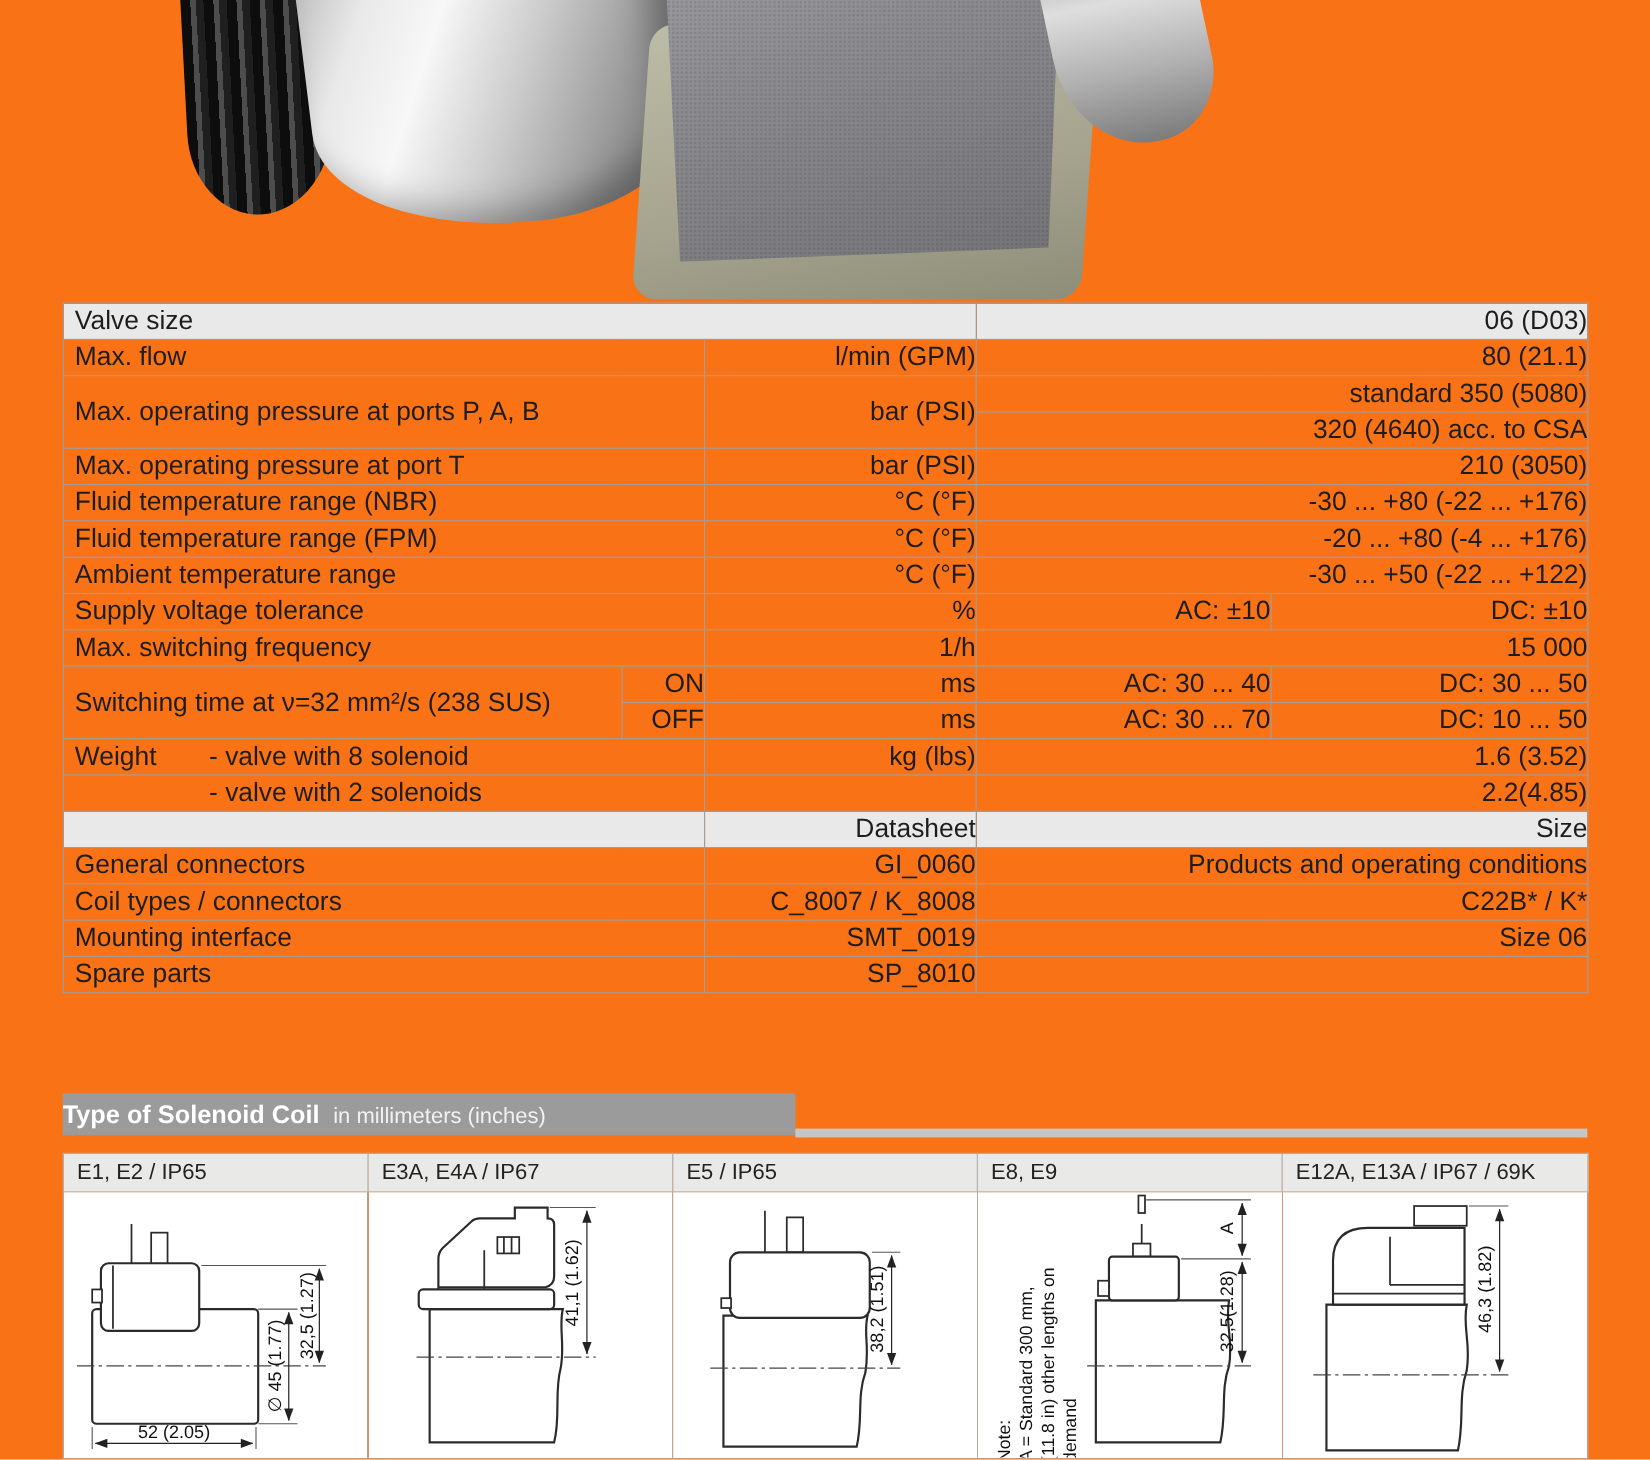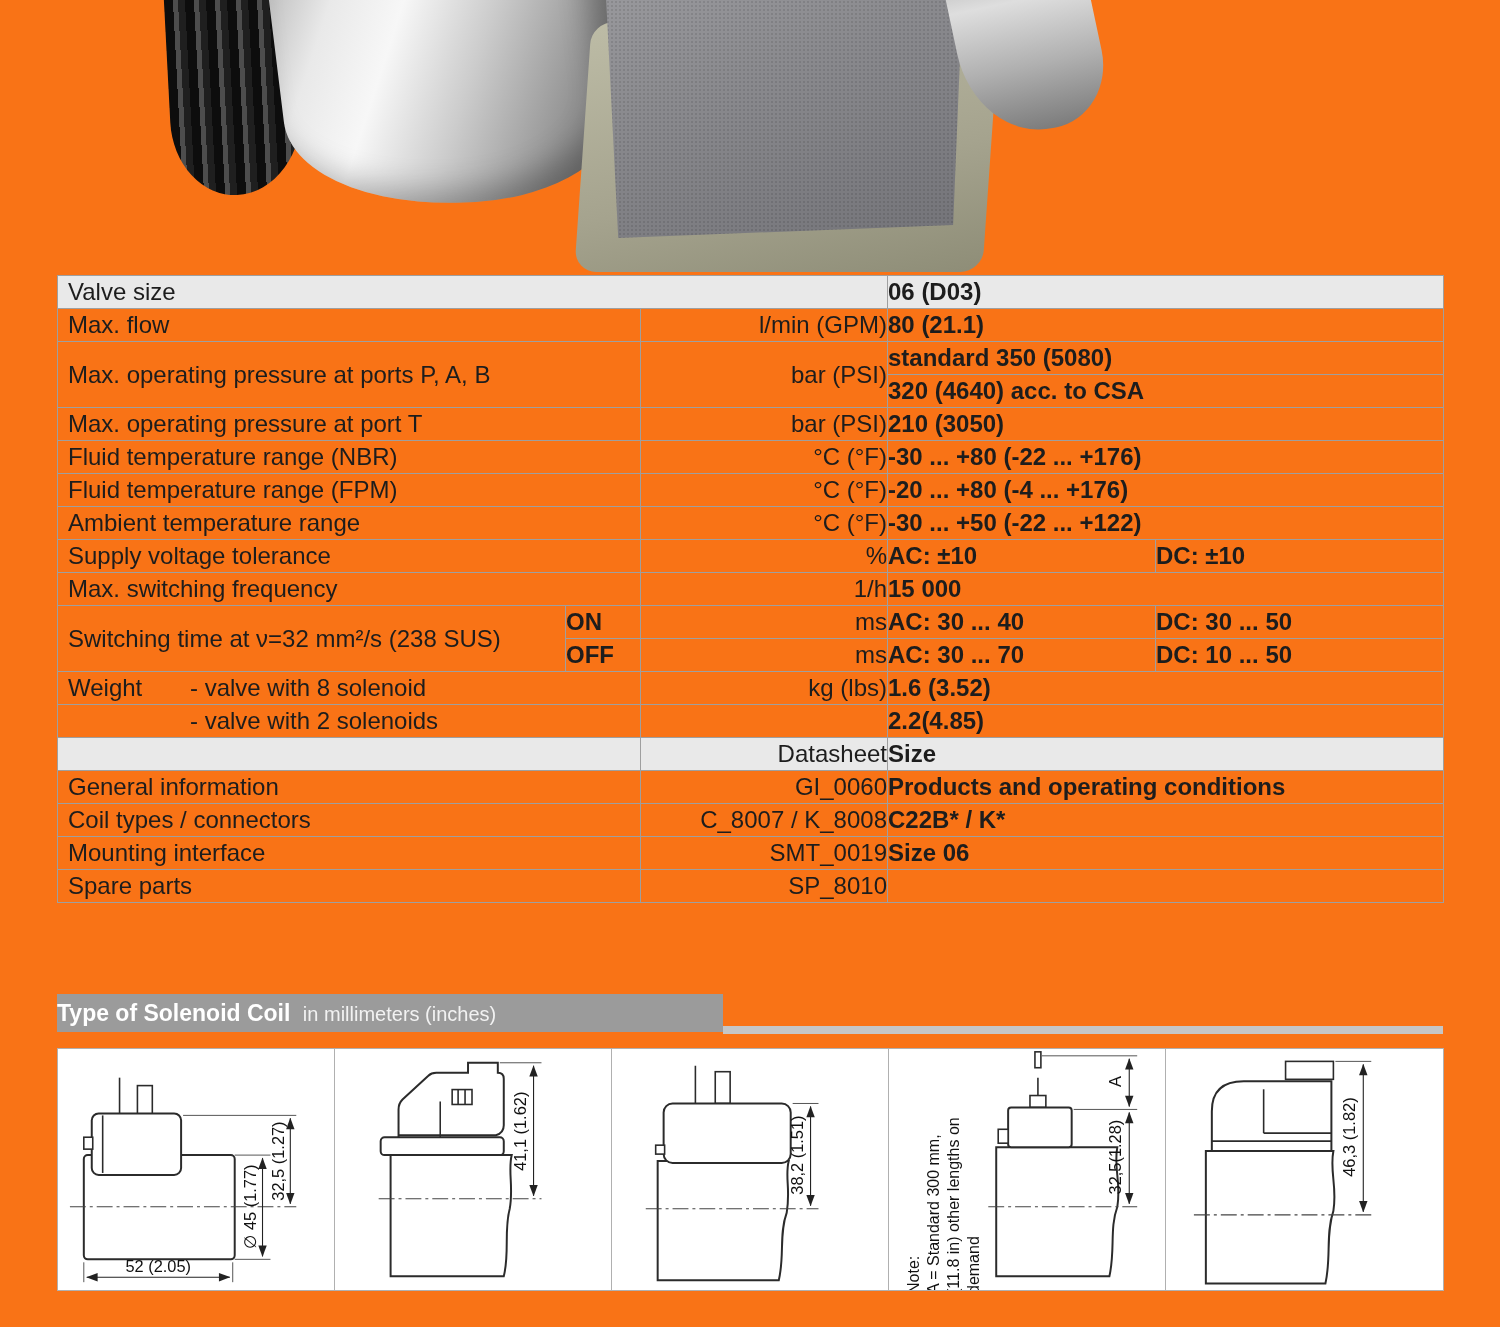--- a/index.html
+++ b/index.html
@@ -29,21 +29,21 @@
          background:linear-gradient(180deg,#8f8f8f 0%,#dedede 40%,#b0b0b0 70%,#7c7c7c 100%);
          border-radius:0 0 42% 55%/0 0 30% 42%;transform:rotate(-12deg);}
 
   
   table{border-collapse:collapse;table-layout:fixed;}
   .spec{position:absolute;left:57px;top:275px;width:1386px;font-size:24px;}
   .spec td{border:1px solid #9f9f9f;height:32px;vertical-align:middle;
            padding:0;overflow:hidden;white-space:nowrap;}
   .spec td.l{padding-left:10px;text-align:left;}
   .spec td.u{padding-left:10px;text-align:right;}
-  .spec td.c{text-align:left;font-weight:bold;}
+  .spec td.c{text-align:right;}
   .spec tr.gray td{background:#e9e9e9;}
   .wlab1{display:inline-block;width:122px;}
   .ind{padding-left:132px !important;}
 
   
   .secbar{position:absolute;left:57px;top:994px;width:666px;height:38px;background:#9b9b9b;
           line-height:38px;box-sizing:border-box;white-space:nowrap;}
   .secbar .t1{font-weight:bold;font-size:23px;color:#ffffff;}
   .secbar .t2{font-size:20px;color:#f2f2f2;margin-left:8px;}
   .sectail{position:absolute;left:723px;top:1026px;width:720px;height:8px;background:#c6c6c6;}
@@ -157,21 +157,21 @@
       <td colspan="2" class="l ind">- valve with 2 solenoids</td>
       <td class="u"></td>
       <td colspan="2" class="c">2.2(4.85)</td>
     </tr>
     <tr class="gray">
       <td colspan="2" class="l"></td>
       <td class="u">Datasheet</td>
       <td colspan="2" class="c">Size</td>
     </tr>
     <tr>
-      <td colspan="2" class="l">General information</td>
+      <td colspan="2" class="l">General connectors</td>
       <td class="u">GI_0060</td>
       <td colspan="2" class="c">Products and operating conditions</td>
     </tr>
     <tr>
       <td colspan="2" class="l">Coil types / connectors</td>
       <td class="u">C_8007 / K_8008</td>
       <td colspan="2" class="c">C22B* / K*</td>
     </tr>
     <tr>
       <td colspan="2" class="l">Mounting interface</td>
@@ -194,20 +194,27 @@
 
   <table class="coils">
     <colgroup>
       <col style="width:277px">
         <col style="width:277px">
         <col style="width:277px">
       <col style="width:277px">
         <col style="width:278px">
     </colgroup>
     <tbody>
+    <tr class="chead">
+      <td>E1, E2 / IP65</td>
+      <td>E3A, E4A / IP67</td>
+      <td>E5 / IP65</td>
+      <td>E8, E9</td>
+      <td>E12A, E13A / IP67 / 69K</td>
+    </tr>
     <tr class="cbody">
 
       <td>
         <svg width="275" height="239" viewBox="0 0 277 239">
           <defs>
                 <marker id="m1" viewBox="0 0 10 8" markerWidth="11" markerHeight="9" refX="9.5" refY="4" orient="auto-start-reverse">
                   <path d="M0.5,0.5 L10,4 L0.5,7.5 Z" fill="#222"></path>
                 </marker>
               </defs>
           <g>

